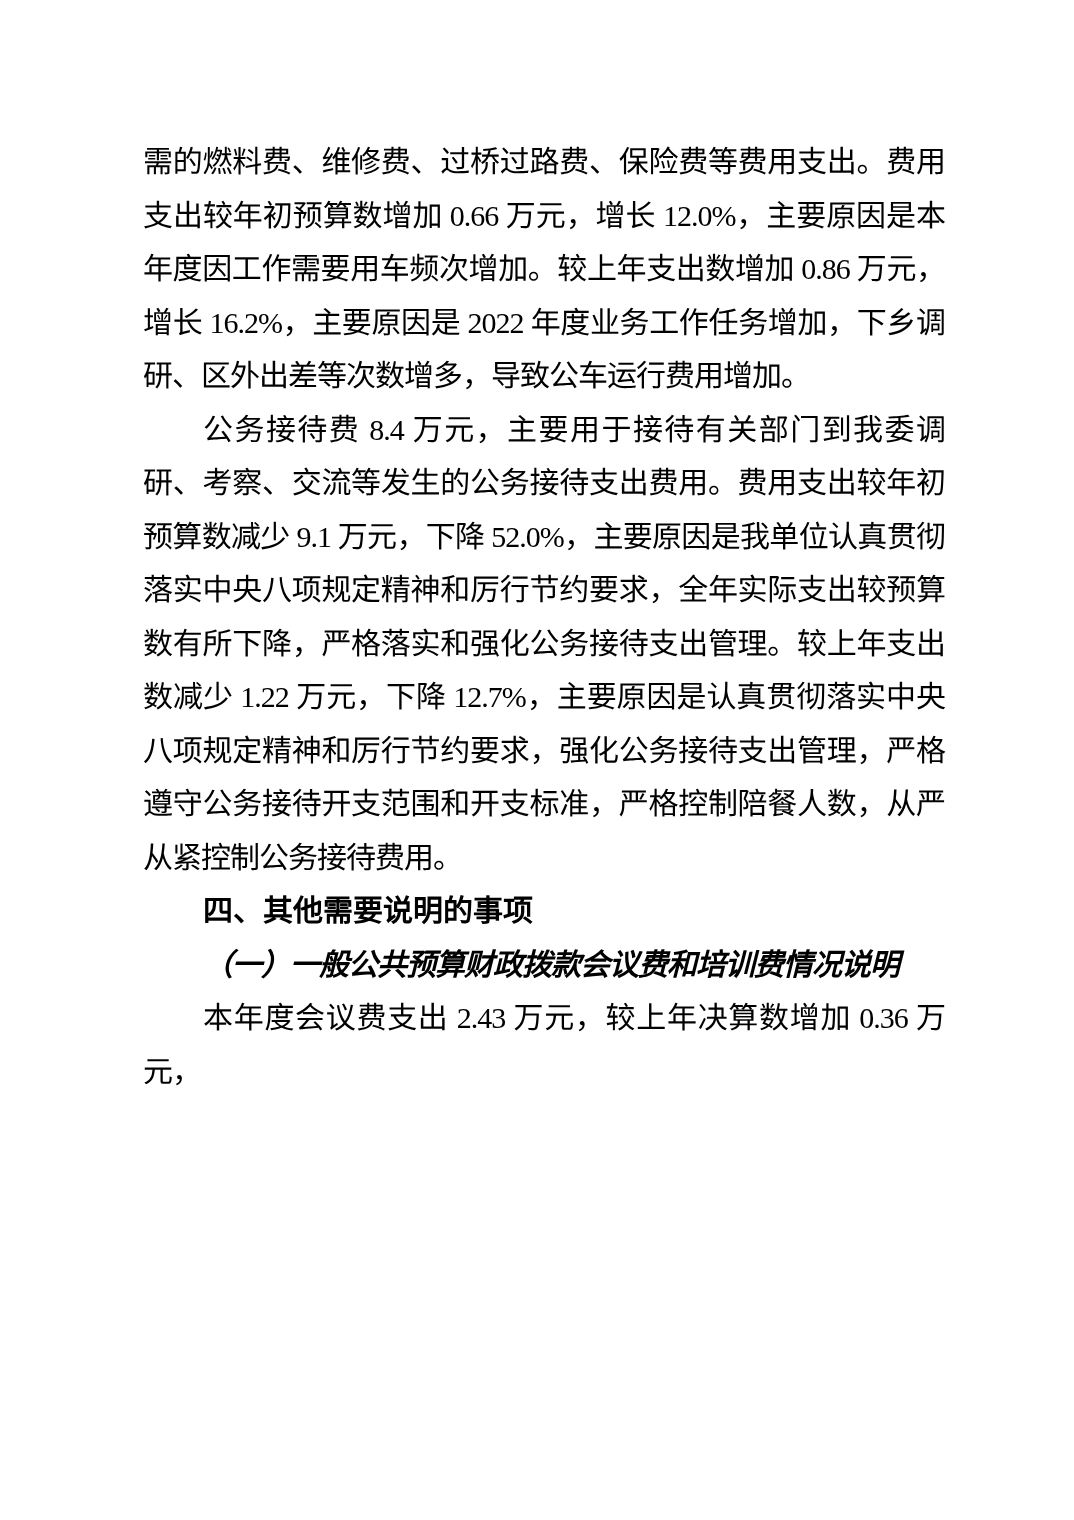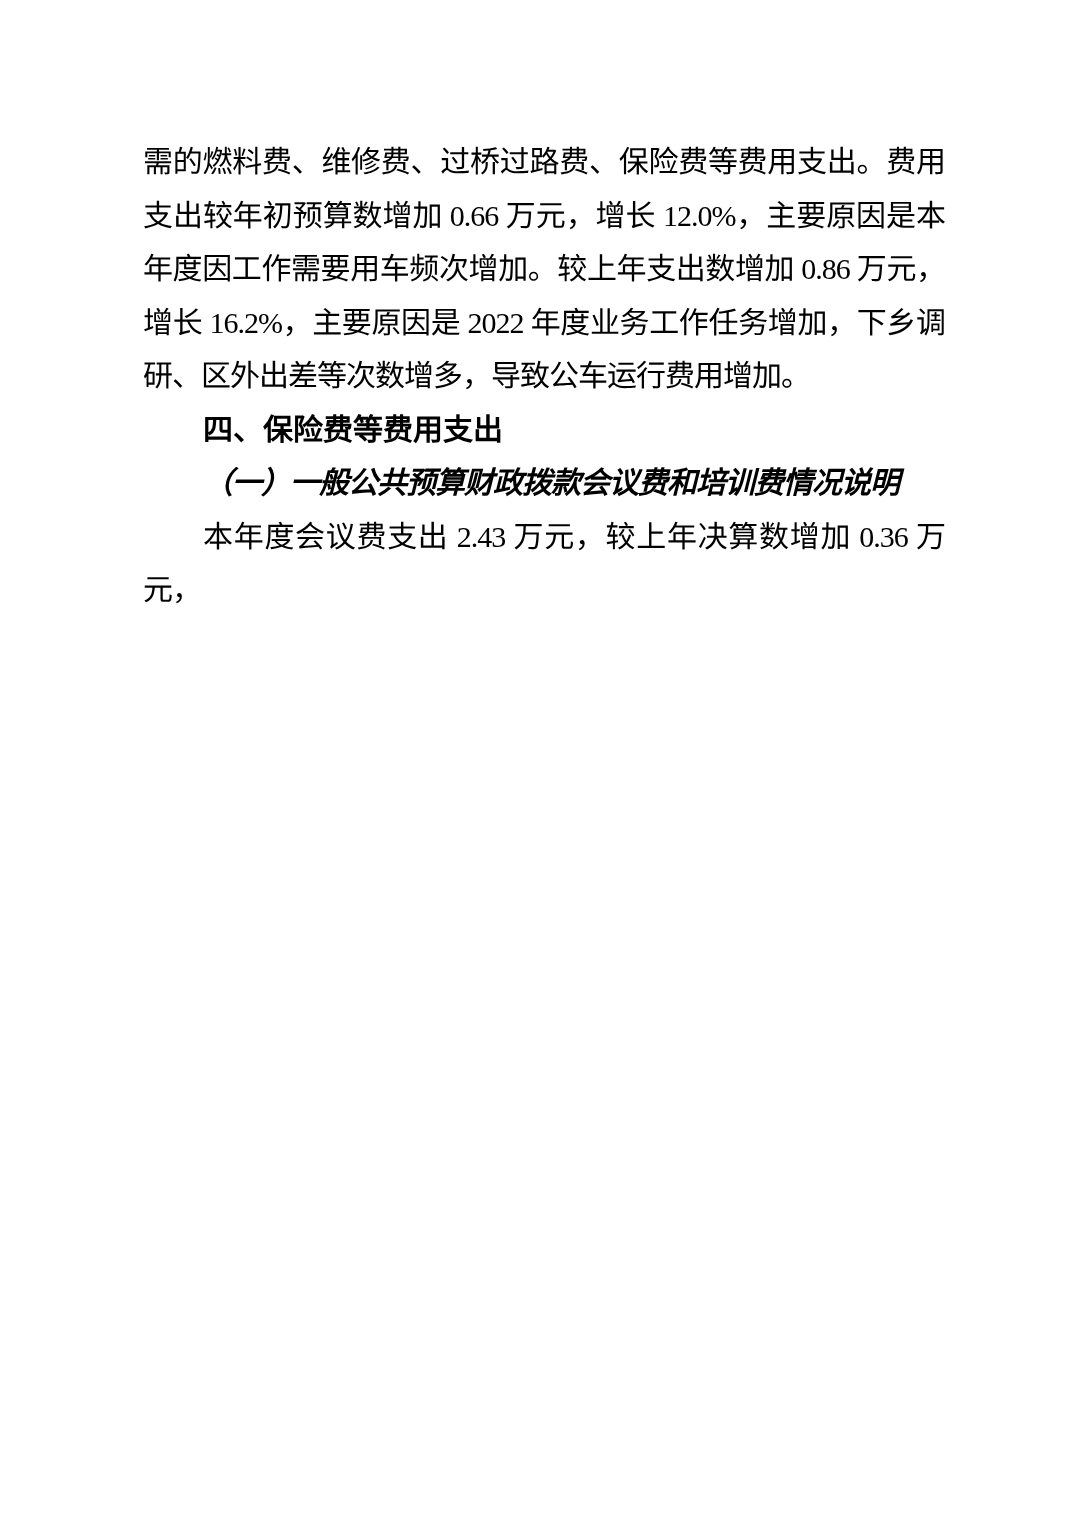--- a/index.html
+++ b/index.html
@@ -56,17 +56,18 @@
     text-indent: 2em;
     text-align: left;
   }
 </style>
 </head>
 <body>
 
 <div class="page">
   <div class="content">
     <p class="para no-indent">需的燃料费、维修费、过桥过路费、保险费等费用支出。费用支出较年初预算数增加 0.66 万元，增长 12.0%，主要原因是本年度因工作需要用车频次增加。较上年支出数增加 0.86 万元，增长 16.2%，主要原因是 2022 年度业务工作任务增加，下乡调研、区外出差等次数增多，导致公车运行费用增加。</p>
-    <h2 class="heading-heiti">四、保险费等费用支出</h2>
+    <p class="para">公务接待费 8.4 万元，主要用于接待有关部门到我委调研、考察、交流等发生的公务接待支出费用。费用支出较年初预算数减少 9.1 万元，下降 52.0%，主要原因是我单位认真贯彻落实中央八项规定精神和厉行节约要求，全年实际支出较预算数有所下降，严格落实和强化公务接待支出管理。较上年支出数减少 1.22 万元，下降 12.7%，主要原因是认真贯彻落实中央八项规定精神和厉行节约要求，强化公务接待支出管理，严格遵守公务接待开支范围和开支标准，严格控制陪餐人数，从严从紧控制公务接待费用。</p>
+    <h2 class="heading-heiti">四、其他需要说明的事项</h2>
     <h3 class="subheading-kaiti bold">（一）一般公共预算财政拨款会议费和培训费情况说明</h3>
     <p class="para">本年度会议费支出 2.43 万元，较上年决算数增加 0.36 万元，</p>
   </div>
 </div>
 
 </body></html>

